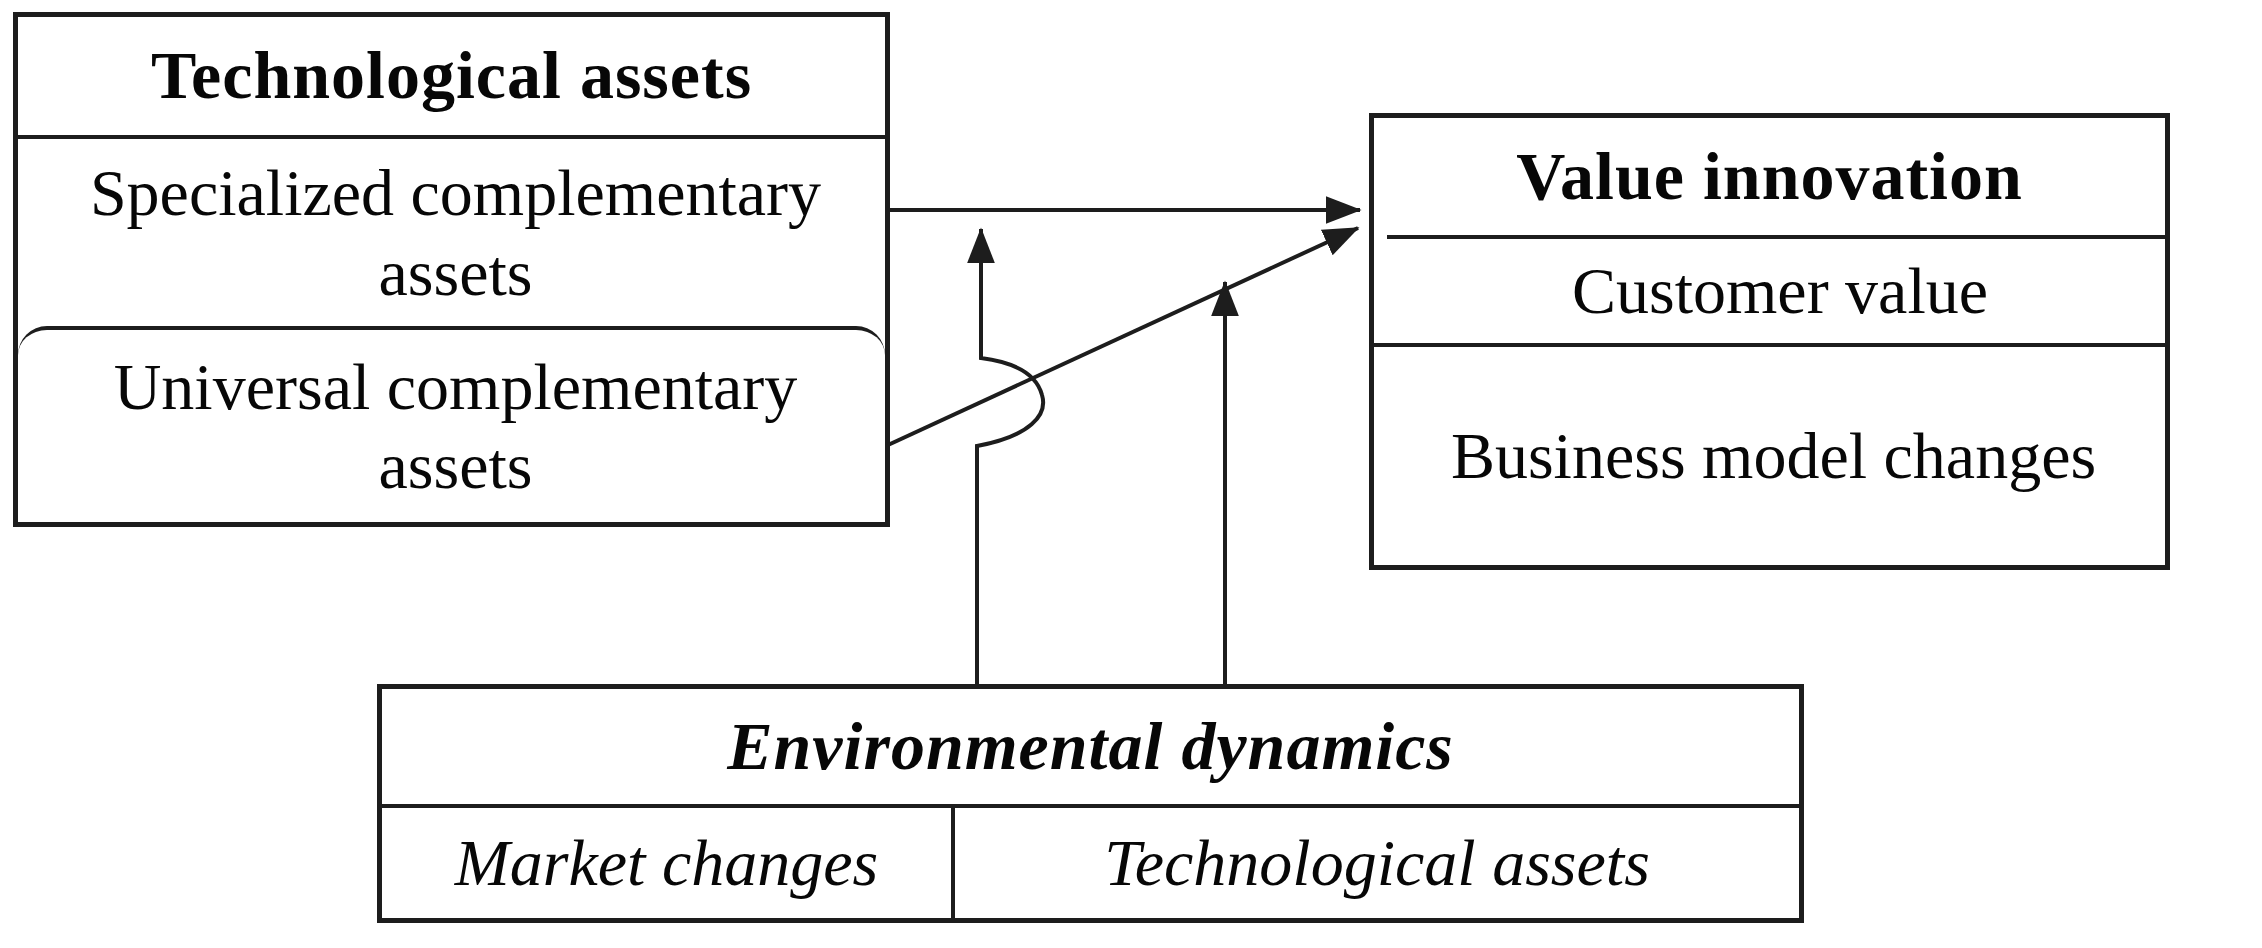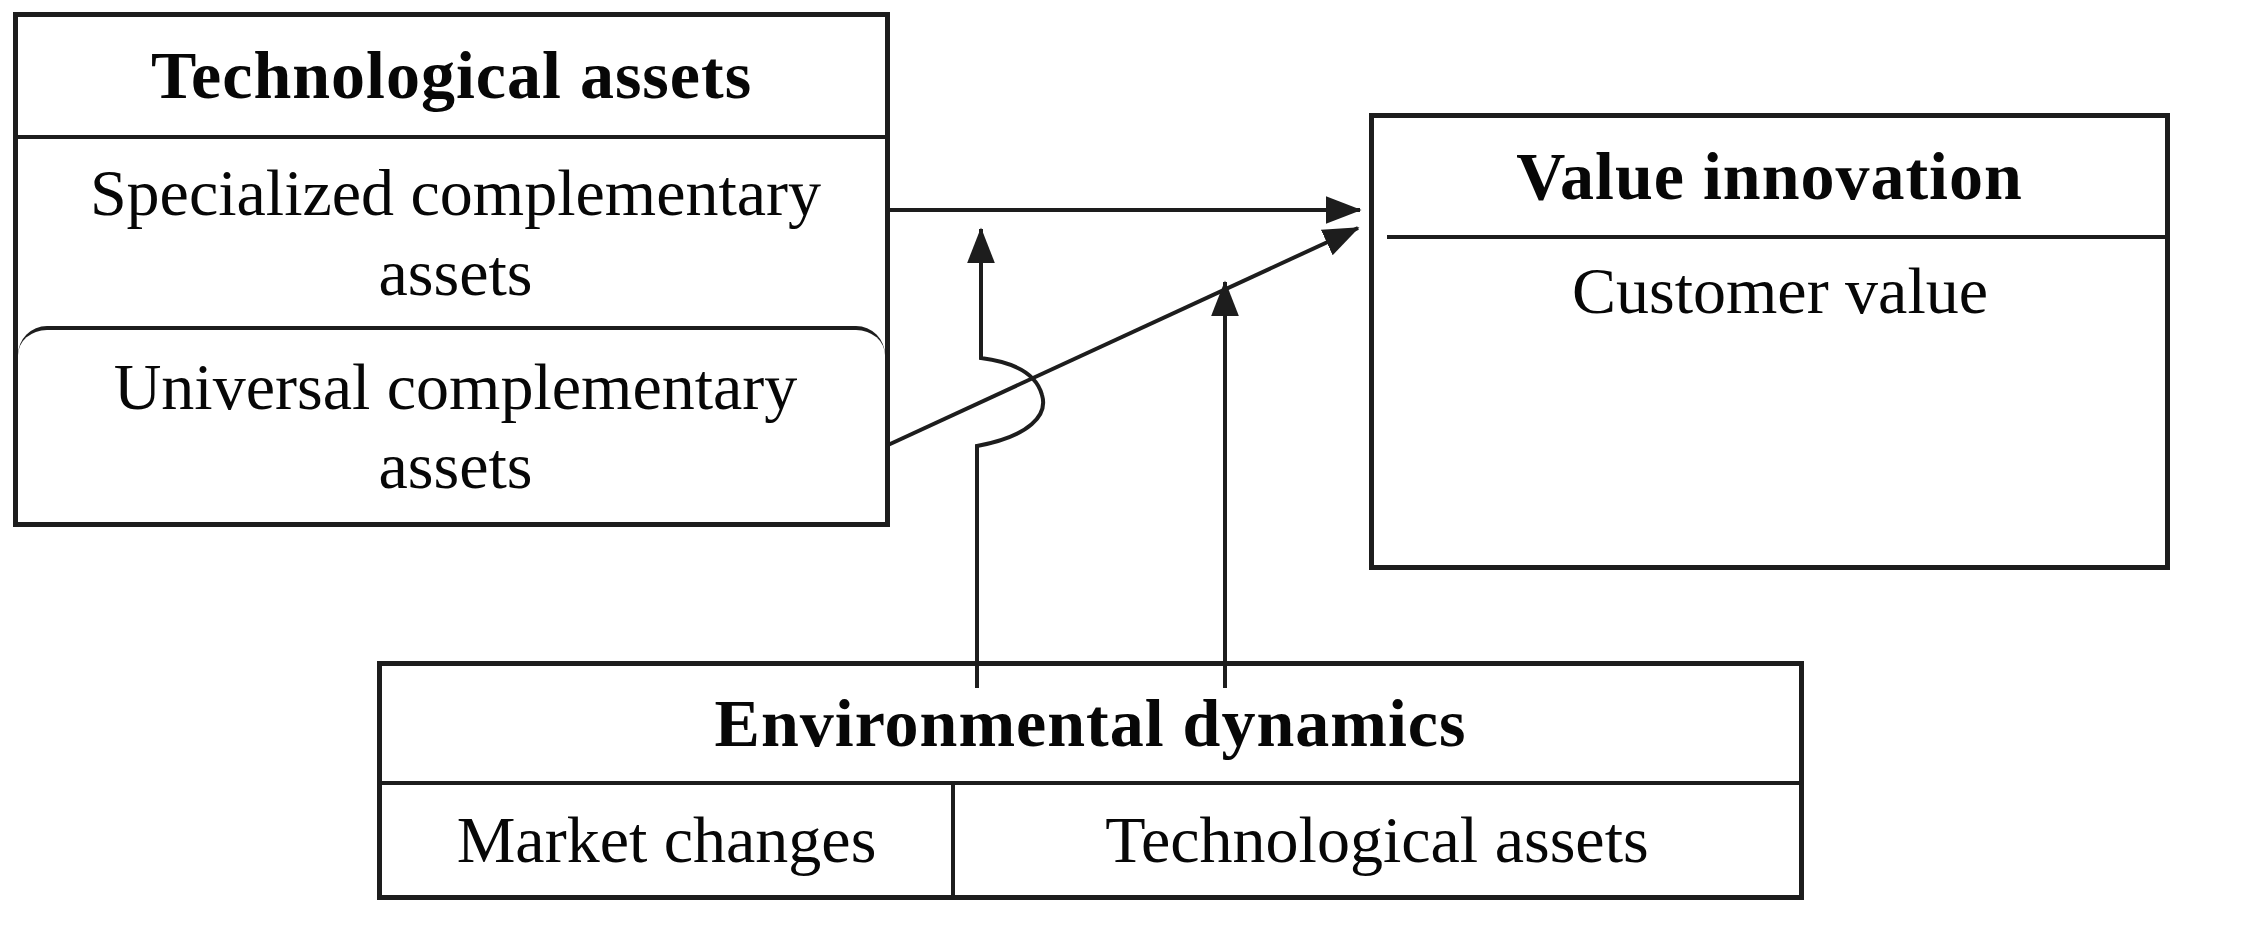--- a/index.html
+++ b/index.html
@@ -48,21 +48,21 @@
   #box-complementary .title-cell { flex: 0 0 118px; }
   #box-complementary .row-a { flex: 0 0 191px; }
   #box-complementary .row-b { flex: 1; border-radius: 29px; }
   
   #box-value { left: 1369px; top: 113px; width: 801px; height: 457px; }
   #box-value .title-cell { flex: 0 0 117px; }
   #box-value .row-a { flex: 0 0 108px; margin-left: 13px; }
   #box-value .row-b { flex: 0 0 108px; }
   #box-value .row-c { flex: 1; }
   
-  #box-env { left: 377px; top: 661px; width: 1427px; height: 239px; }
+  #box-env { left: 377px; top: 684px; width: 1427px; height: 239px; font-style: italic; }
   #box-env .title-cell { flex: 0 0 115px; }
   #box-env .bottom-row {
     flex: 1;
     display: flex;
     flex-direction: row;
     align-items: stretch;
     border-top: 4px solid #1d1d1d;
   }
   #box-env .cell-left {
     flex: 0 0 573px;
@@ -85,20 +85,21 @@
 
   <div class="box" id="box-complementary">
     <div class="cell title-cell">Technological assets</div>
     <div class="cell divided row-a">Specialized complementary assets</div>
     <div class="cell divided row-b">Universal complementary assets</div>
   </div>
 
   <div class="box" id="box-value">
     <div class="cell title-cell">Value innovation</div>
     <div class="cell divided row-a">Customer value</div>
+    <div class="cell divided row-c">Business model changes</div>
   </div>
 
   <div class="box" id="box-env">
     <div class="cell title-cell">Environmental dynamics</div>
     <div class="bottom-row">
       <div class="cell cell-left">Market changes</div>
       <div class="cell cell-right">Technological assets</div>
     </div>
   </div>
 

